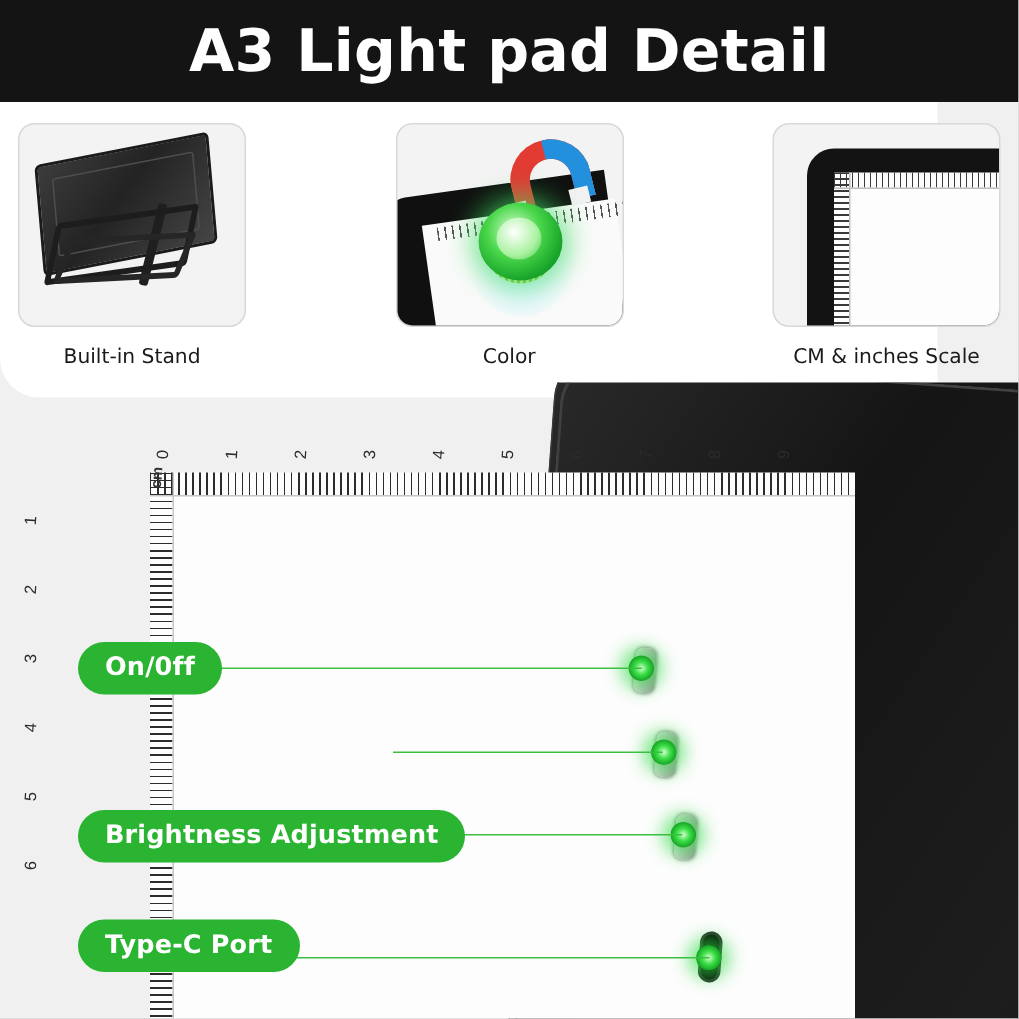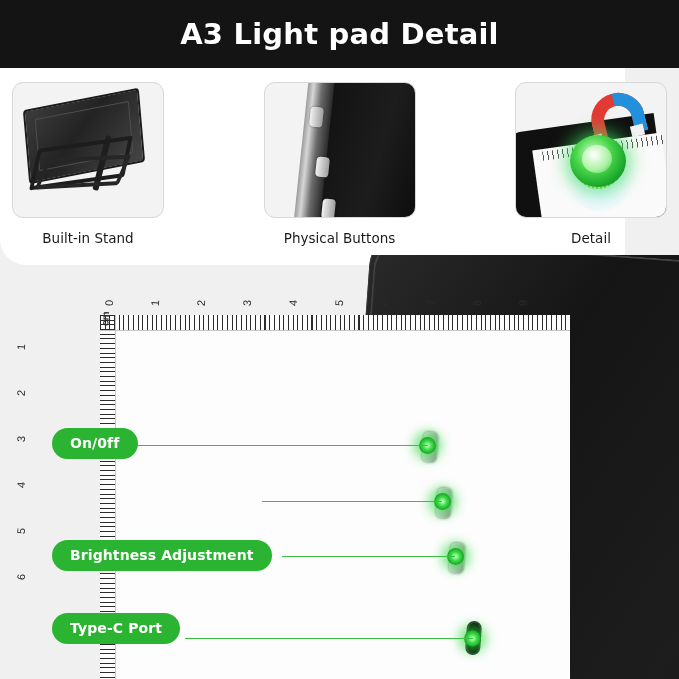--- a/index.html
+++ b/index.html
@@ -12,21 +12,21 @@
   .page { position: relative; width: 679px; height: 679px; background: #f0f0f0; }
 
   
   .header {
     position: absolute; left: 0; top: 0; width: 679px; height: 68px;
     background: #141414;
     display: flex; align-items: center; justify-content: center;
   }
   .header-title {
     color: #ffffff;
-    font-size: 29px;
+    font-size: 39px;
     font-weight: bold;
     letter-spacing: 0.2px;
     font-family: "DejaVu Sans", sans-serif;
   }
 
   
   .panel {
     position: absolute; left: 0; top: 68px; width: 625px; height: 197px;
     background: #ffffff;
     border-bottom-left-radius: 26px;
@@ -283,21 +283,21 @@
     background: #3bbf42;
   }
 
   
   .pill {
     position: absolute;
     background: #2bb431;
     color: #ffffff;
     border-radius: 999px;
     padding: 7px 18px 8px 18px;
-    font-size: 14px;
+    font-size: 17px;
     font-weight: bold;
     white-space: nowrap;
     font-family: "DejaVu Sans", sans-serif;
     letter-spacing: .1px;
   }
 </style>
 </head>
 <body>
 
 <div class="page">
@@ -312,47 +312,46 @@
       <div class="card-wrap">
         <div class="card">
           <div class="stand-body"></div>
           <div class="stand-strut"></div>
           <div class="stand-leg-a"></div>
           <div class="stand-leg-b"></div>
         </div>
         <div class="card-label">Built-in Stand</div>
       </div>
 
-      <div class="card-wrap">
-        <div class="card">
-          <div class="pb-face"></div>
-          <div class="pb-edge"></div>
-          <div class="pb-btn pb-b1"></div>
-          <div class="pb-btn pb-b2"></div>
-          <div class="pb-btn pb-b3"></div>
-        </div>
-        <div class="card-label">Physical Buttons</div>
-      </div>
 
       <div class="card-wrap">
         <div class="card">
           <div class="mg-pad"></div>
           <div class="mg-sheet"></div>
           <div class="mg-ruler"></div>
           <div class="mg-glow"></div>
           <div class="mg-horseshoe"></div>
           <div class="mg-horseshoe-b"></div>
           <div class="mg-tip mg-tip-l"></div>
           <div class="mg-tip mg-tip-r"></div>
           <div class="mg-coil"></div>
           <div class="mg-disc"></div>
         </div>
-        <div class="card-label">Detail</div>
+        <div class="card-label">Color</div>
       </div>
 
+      <div class="card-wrap">
+        <div class="card">
+          <div class="sc-bezel"></div>
+          <div class="sc-inner"></div>
+          <div class="sc-ruler-top"></div>
+          <div class="sc-ruler-left"></div>
+        </div>
+        <div class="card-label">CM &amp; inches Scale</div>
+      </div>
 
     </div>
   </div>
 
   <div class="hero">
     <div class="pad"></div>
     <div class="pad-bevel"></div>
     <div class="pad-screen"></div>
 
     <div class="ruler-top"></div>

